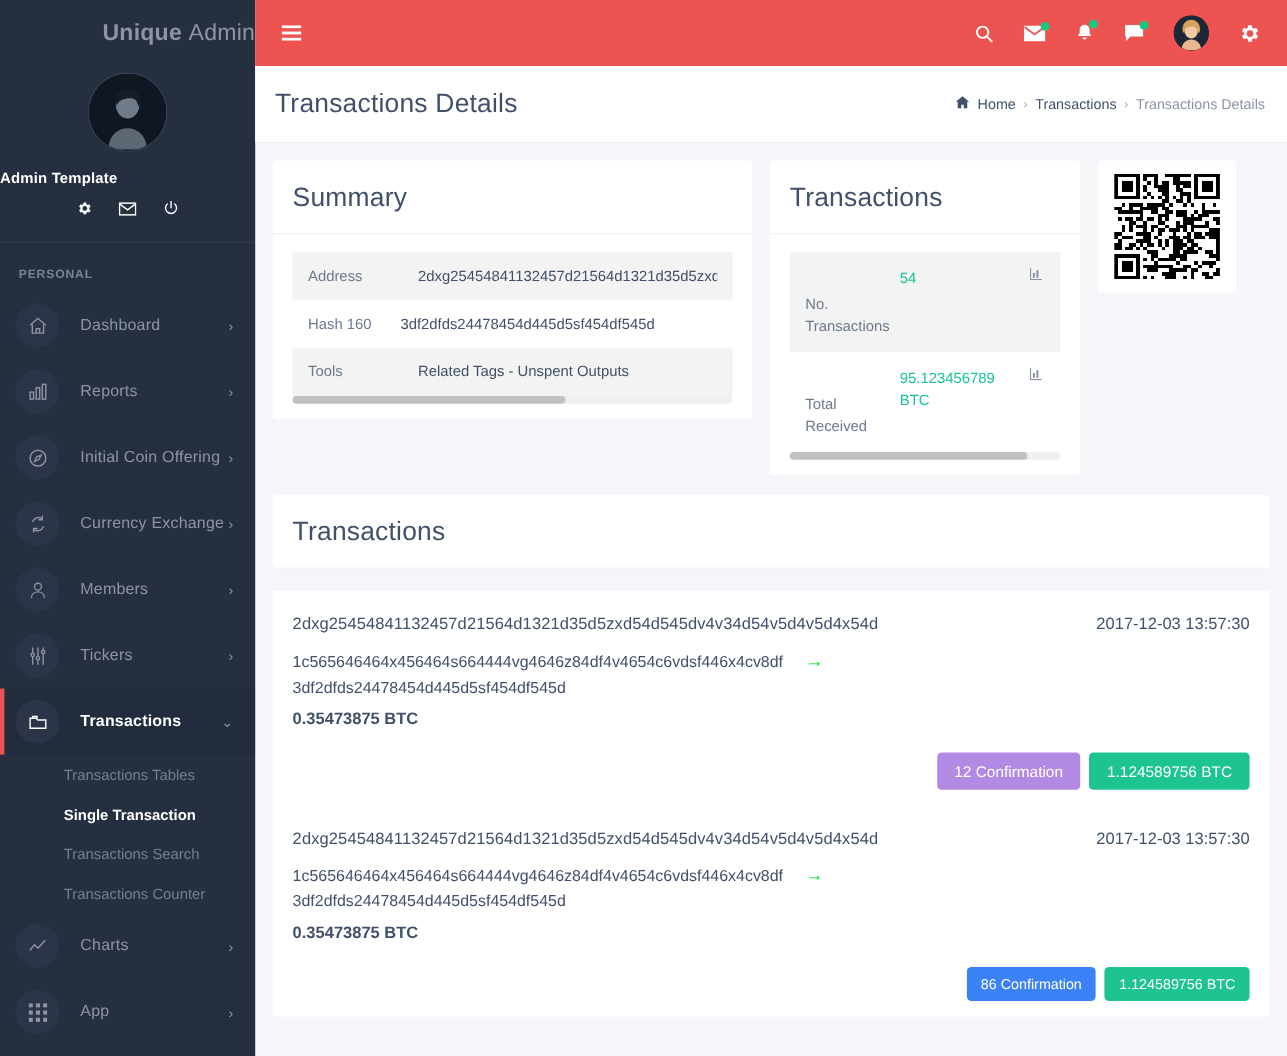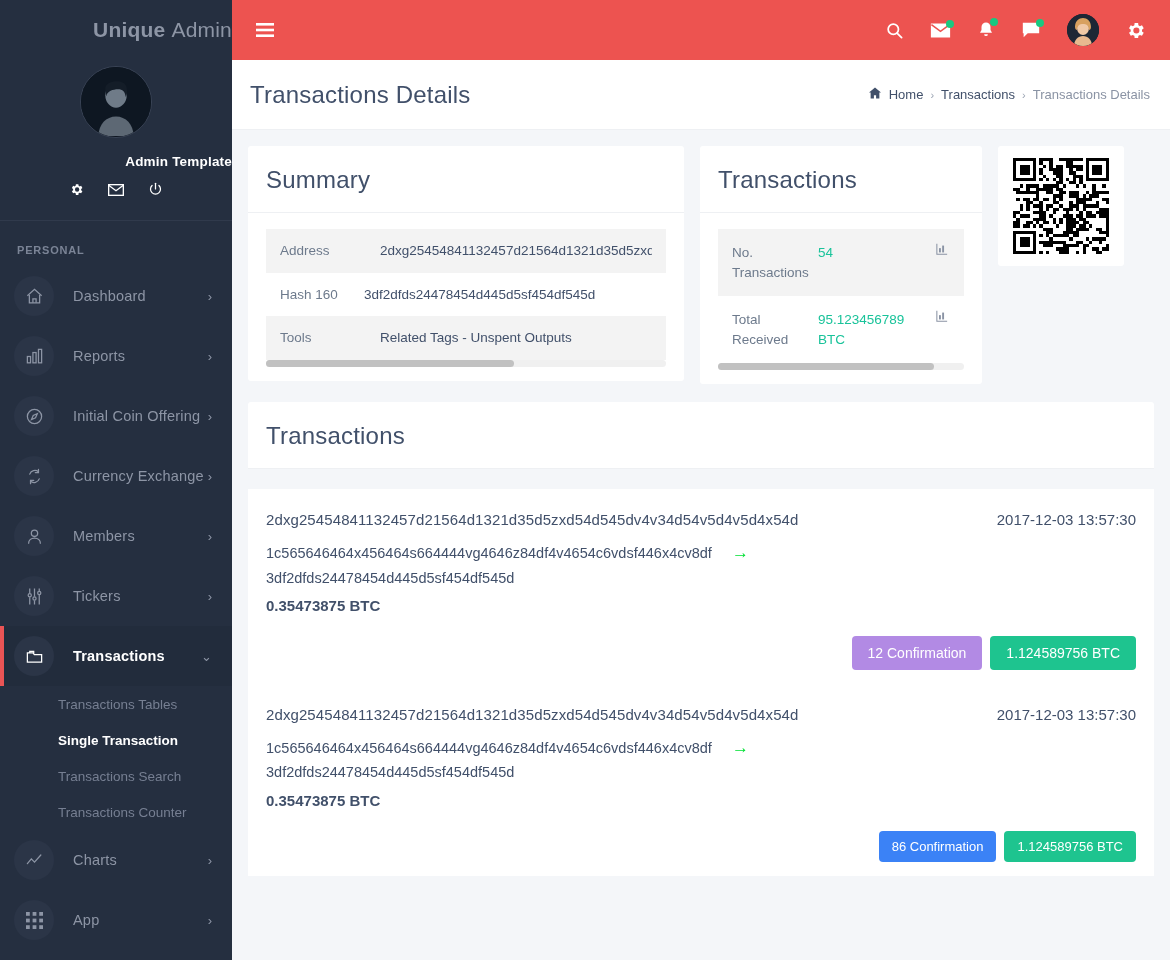--- a/index.html
+++ b/index.html
@@ -17,21 +17,21 @@
     background: #252f40;
     overflow: hidden;
   }
   .brand {
     height: 48px; display: flex; align-items: center; justify-content: flex-end;
     font-size: 21px; letter-spacing: .2px; padding-top: 12px;
   }
   .brand .b1 { color: #8d95a5; font-weight: bold; }
   .brand .b2 { color: #8d95a5; font-weight: normal; margin-left: 6px; }
 
-  .profile { padding-top: 18px; text-align: right; }
+  .profile { padding-top: 18px; text-align: left; }
   .avatar-big {
     width: 72px; height: 72px; border-radius: 50%;
     margin: 0 auto; overflow: hidden;
     background: #0d1520; border: 1px solid #3a4456;
     display: flex; align-items: flex-end; justify-content: center;
   }
   .avatar-big svg { display: block; }
   .profile-name {
     margin-top: 16px; color: #fff; font-size: 13.5px; font-weight: bold;
     letter-spacing: .2px;
@@ -136,21 +136,21 @@
   .kv-wrap { padding: 16px 18px 14px 18px; }
   .kv {
     display: flex; padding: 12px 14px; font-size: 13.5px; position: relative;
   }
   .kv.alt { background: #f3f3f3; gap: 16px; }
   .kv .k { color: #6d7a8c; flex: 0 0 84px; line-height: 1.45; }
   .kv .v { color: #41506a; line-height: 1.45; white-space: nowrap; overflow: hidden; }
 
   .kv-tx { display: flex; padding: 14px 14px; font-size: 13.5px; }
   .kv-tx.alt { background: #f3f3f3; }
-  .kv-tx .k { color: #6d7a8c; flex: 0 0 86px; line-height: 1.45; }
+  .kv-tx .k { color: #6d7a8c; flex: 0 0 86px; line-height: 1.45; margin-top: 24px; }
   .kv-tx .v { color: #19c39a; flex: 1; line-height: 1.45; }
   .kv-tx .chart-ic { flex: 0 0 14px; margin-left: 4px; }
 
   .hscroll { height: 7px; background: #f0f0f0; border-radius: 4px; position: relative; }
   .hscroll > i { position: absolute; left: 0; top: 0; height: 7px; background: #c1c1c1; border-radius: 4px; display: block; }
 
   
   #qr-card {
     width: 126px; background: #fff; border-radius: 3px;
     padding: 12px; display: flex; align-items: center; justify-content: center;

